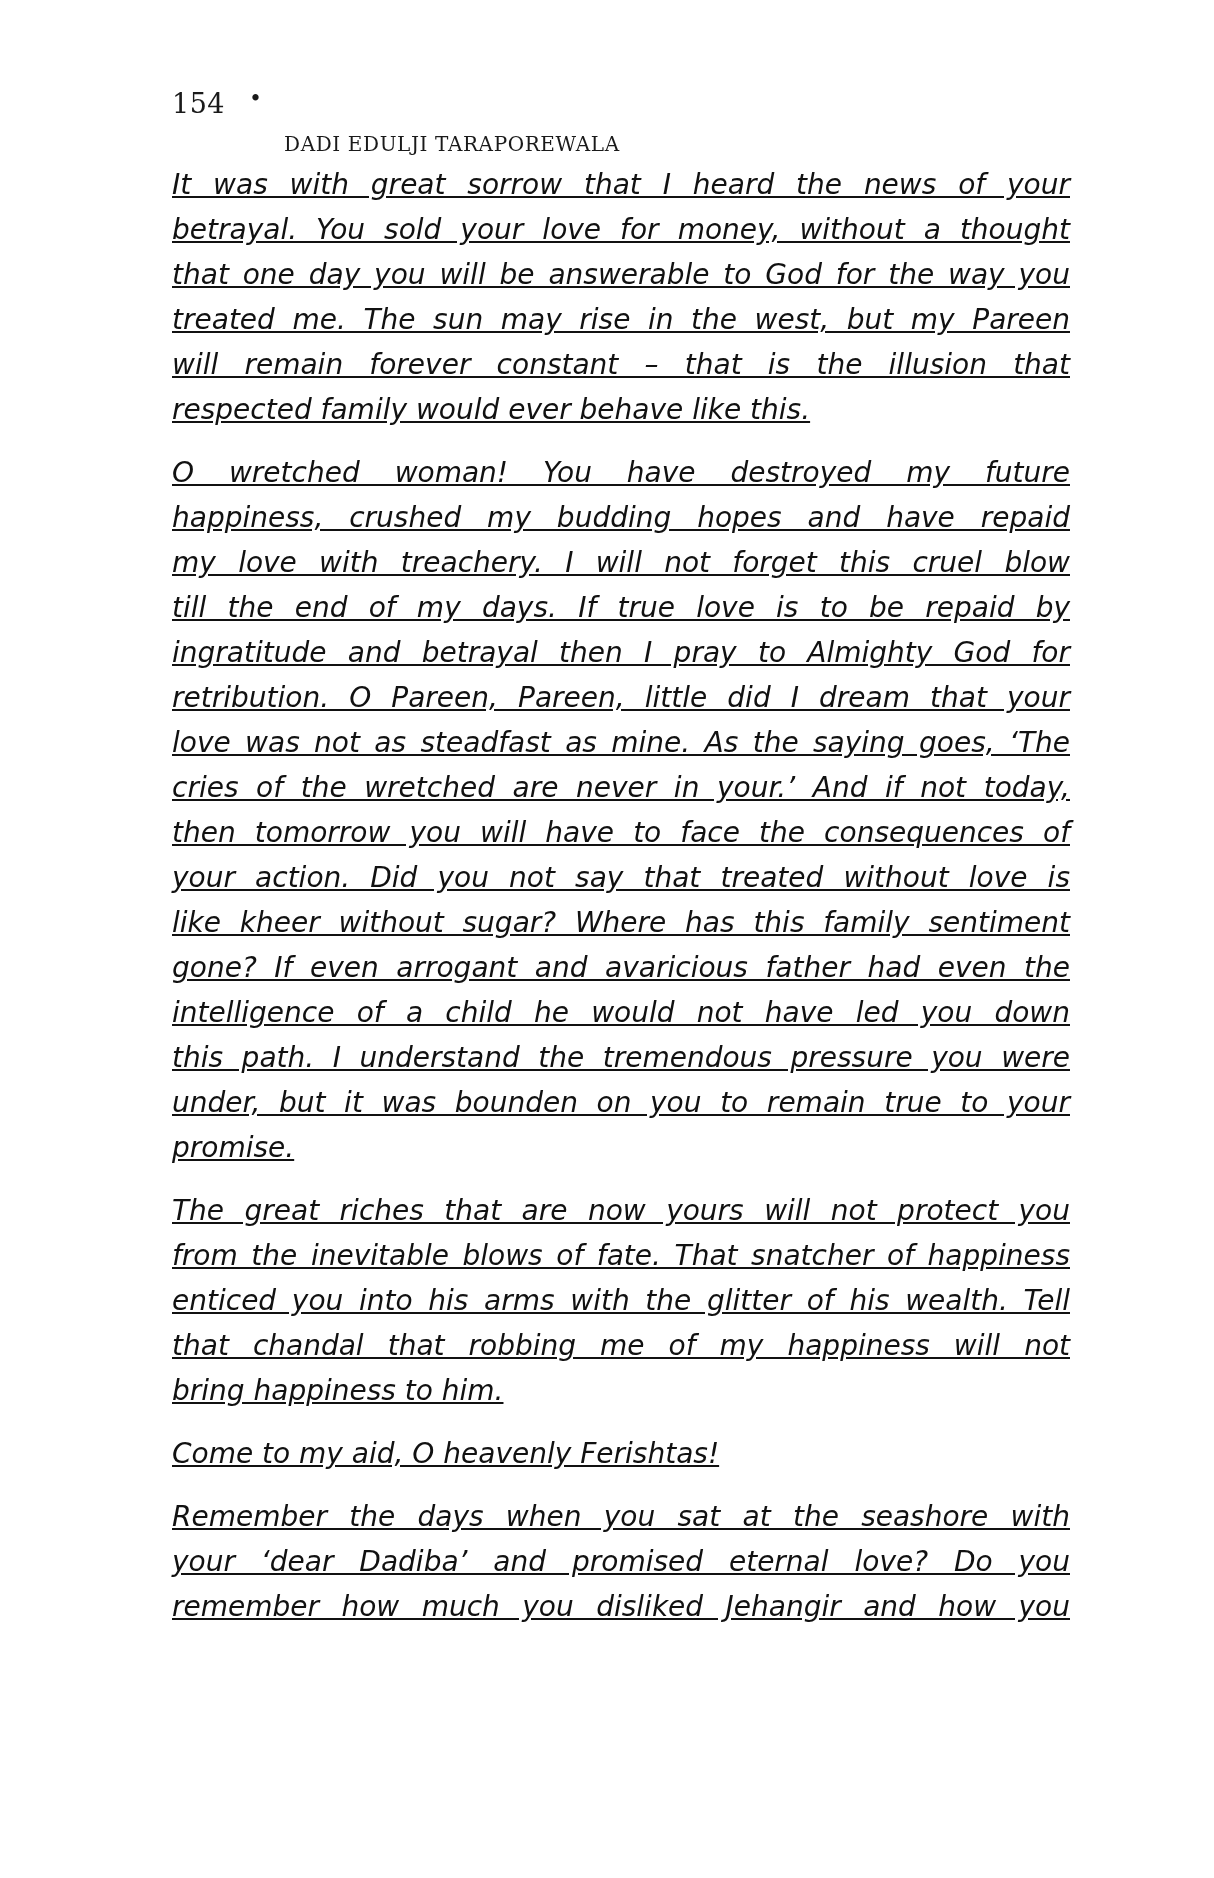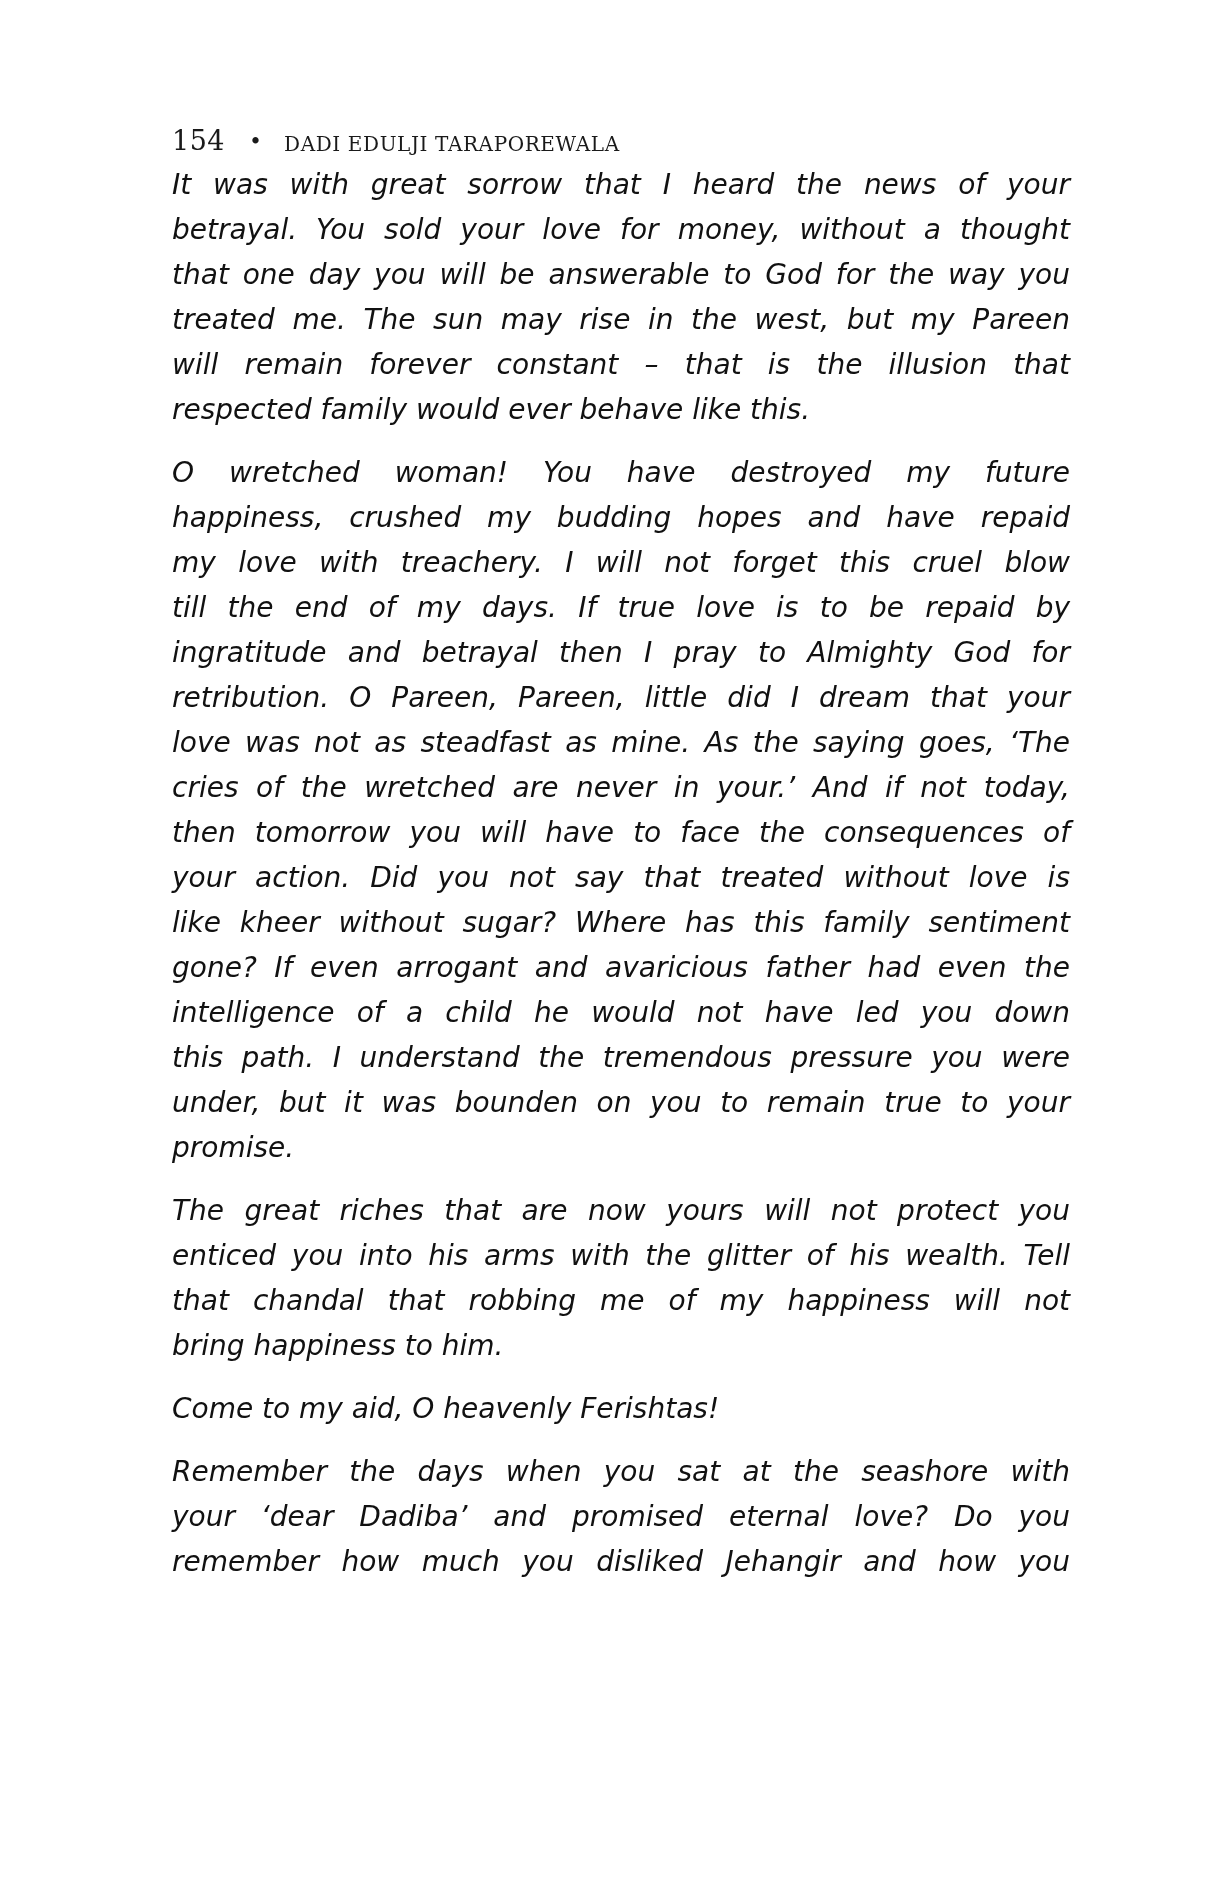--- a/index.html
+++ b/index.html
@@ -1,31 +1,31 @@
 <!DOCTYPE html>
 <html><head>
 <meta charset="utf-8">
 <style>
   html, body { margin: 0; padding: 0; background: #ffffff; }
   body { width: 1214px; height: 1878px; position: relative; overflow: hidden; }
   .page { position: absolute; left: 0; top: 0; width: 1214px; height: 1878px; background: #ffffff; }
   .running-head {
     position: absolute; left: 172px; top: 88px;
     font-family: "DejaVu Serif", "Liberation Serif", serif;
-    color: #1a1a1a; display: flex; align-items: flex-end;
+    color: #1a1a1a; display: flex; align-items: flex-start;
   }
   .folio { font-size: 27px; letter-spacing: 0.5px; }
   .bullet { font-size: 22px; margin: 0 22px 0 24px; position: relative; top: -2px; }
   .author { font-size: 20px; letter-spacing: 0.6px; margin-top: 44px; }
   .body-text {
     position: absolute; left: 172px; top: 162px; width: 898px;
     font-family: "DejaVu Sans", "Liberation Sans", sans-serif;
     font-style: italic; font-size: 28px; line-height: 45px; color: #111111;
   }
-  .para { margin: 0 0 18px 0; text-align: justify; text-align-last: left; }
+  .para { margin: 0 0 18px 0; text-align: justify; text-align-last: left; text-decoration: underline; }
   .para span.line { display: block; text-align: justify; text-align-last: justify; white-space: nowrap; }
   .para span.line.last { text-align-last: left; }
 </style>
 </head>
 <body>
 
 <div class="page">
   <div class="running-head">
     <span class="folio">154</span>
     <span class="bullet">•</span>
@@ -54,20 +54,21 @@
         <span class="line">your action. Did you not say that treated without love is</span>
         <span class="line">like kheer without sugar? Where has this family sentiment</span>
         <span class="line">gone? If even arrogant and avaricious father had even the</span>
         <span class="line">intelligence of a child he would not have led you down</span>
         <span class="line">this path. I understand the tremendous pressure you were</span>
         <span class="line">under, but it was bounden on you to remain true to your</span>
         <span class="line last">promise.</span>
       </div>
       <div class="para">
         <span class="line">The great riches that are now yours will not protect you</span>
+        <span class="line">from the inevitable blows of fate. That snatcher of happiness</span>
         <span class="line">enticed you into his arms with the glitter of his wealth. Tell</span>
         <span class="line">that chandal that robbing me of my happiness will not</span>
         <span class="line last">bring happiness to him.</span>
       </div>
       <div class="para">
         <span class="line last">Come to my aid, O heavenly Ferishtas!</span>
       </div>
       <div class="para">
         <span class="line">Remember the days when you sat at the seashore with</span>
         <span class="line">your ‘dear Dadiba’ and promised eternal love? Do you</span>

